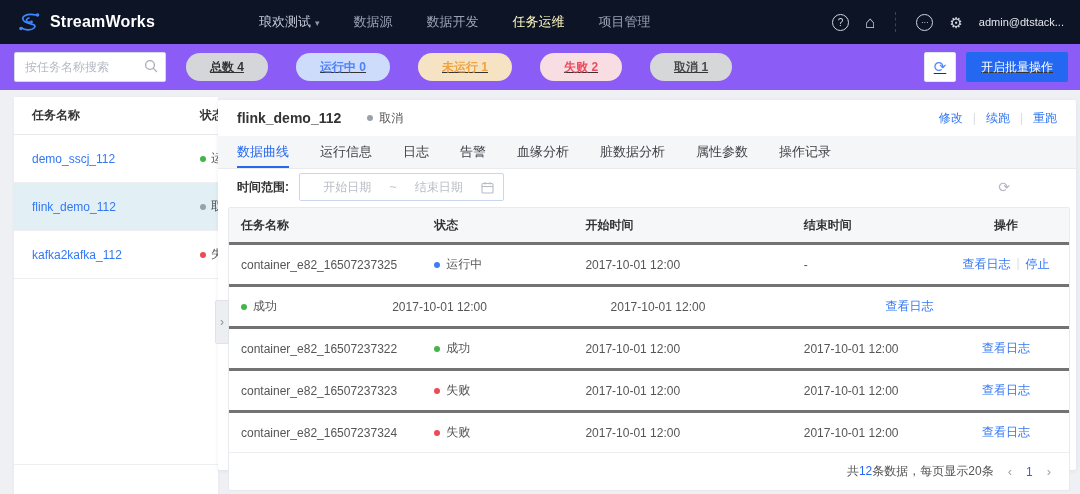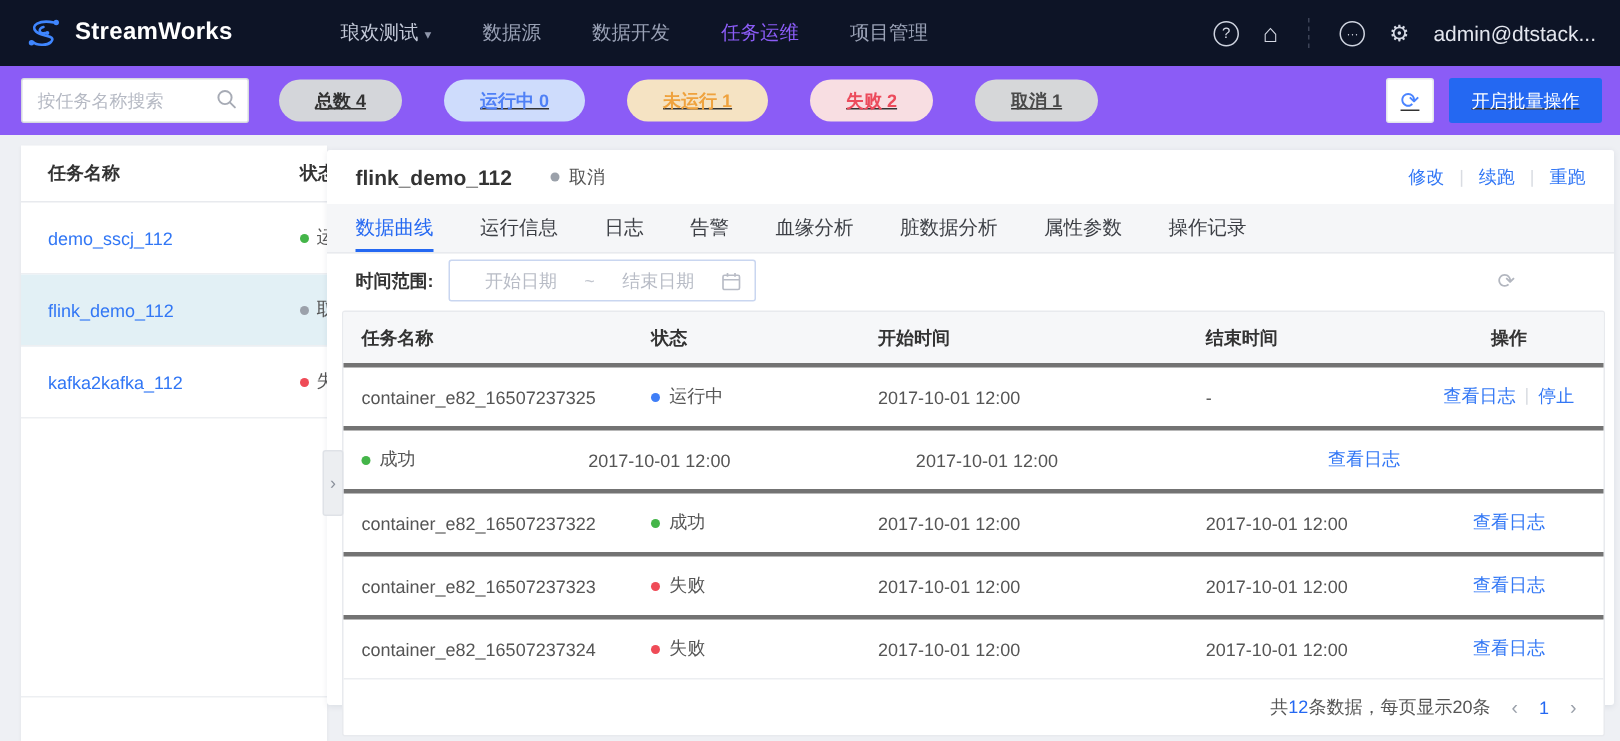--- a/index.html
+++ b/index.html
@@ -1,32 +1,32 @@
 <!DOCTYPE html>
 <html><head>
 <meta charset="utf-8">
 <style>
   * { margin:0; padding:0; box-sizing:border-box; }
   html,body { width:1080px; height:494px; overflow:hidden; }
   body { font-family:"Liberation Sans","DejaVu Sans",sans-serif; background:#eef0f4; color:#333; }
 
   
-  .top-nav { position:relative; height:44px; background:#0d1426; display:flex; align-items:center; padding:0 16px; }
+  .top-nav { position:relative; height:44px; background:#0d1426; display:flex; align-items:center; padding:0 16px;gap:32px; }
   .logo { display:flex; align-items:center; gap:8px; }
   .logo-text { color:#fff; font-size:16px; font-weight:bold; letter-spacing:.2px; }
   .main-nav { display:flex; align-items:center; margin-left:72px; gap:34px; }
   .nav-item { font-size:13px; color:#9aa2b6; cursor:pointer; white-space:nowrap; }
   .nav-item.first { color:#c3c9d8; }
-  .nav-item.active { color:#8b5cf6; }
+  .nav-item.active { color:#fef9c3; }
   .nav-caret { font-size:9px; margin-left:4px; color:#8f97ab; }
   .header-right { margin-left:auto; display:flex; align-items:center; gap:16px; }
   .h-icon { color:#d4d8e3; font-size:15px; line-height:1; cursor:pointer; }
   .h-icon-circle { width:17px; height:17px; border:1.3px solid #cfd4e0; border-radius:50%; display:flex; align-items:center; justify-content:center; font-size:10px; color:#d4d8e3; cursor:pointer; }
   .h-divider { height:20px; border-left:1px dashed #3c4357; margin:0 4px; }
-  .account { font-size:14px; color:#e3e6ee; cursor:pointer; }
+  .account { font-size:11px; color:#e3e6ee; cursor:pointer; }
 
   
   .filter-bar { height:46px; display:flex; align-items:center; padding:0 12px 0 14px; background:#8b5cf6;text-decoration:underline; }
   .search-box { position:relative; width:152px; height:30px; }
   .search-box input { width:100%; height:100%; border:1px solid #d6d9e0; border-radius:2px; background:#fff; padding:0 26px 0 10px; font-size:12px; color:#333; outline:none; font-family:inherit; }
   .search-box input::placeholder { color:#b6bac4; }
   .search-glyph { position:absolute; right:8px; top:7px; width:14px; height:14px; }
   .pills { display:flex; align-items:center; gap:28px; margin-left:20px; }
   .pill { height:28px; padding:0 24px; border-radius:15px; display:flex; align-items:center; font-size:12px; font-weight:bold; cursor:pointer; white-space:nowrap; }
   .filter-right { margin-left:auto; display:flex; align-items:center; gap:10px; }

